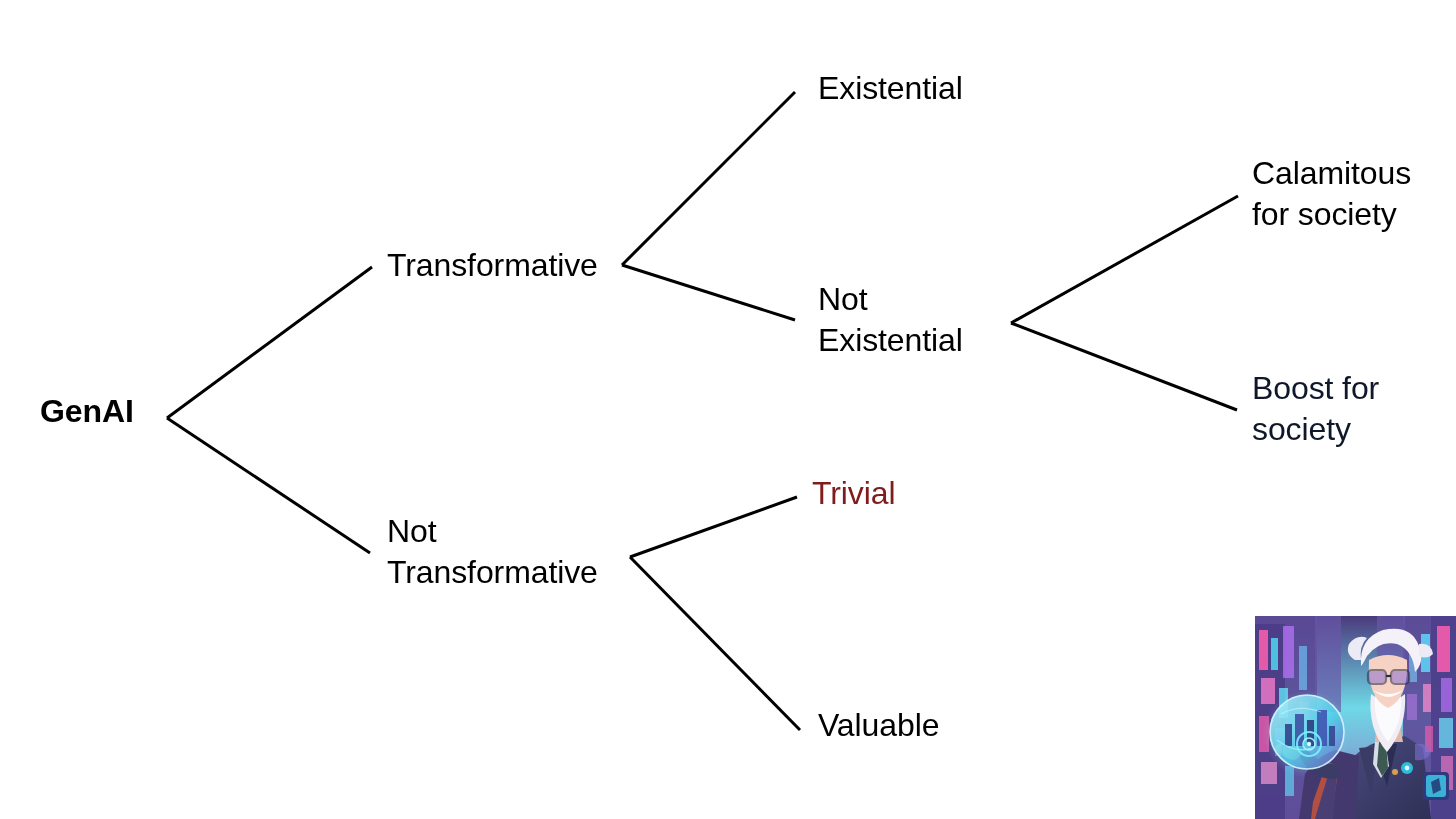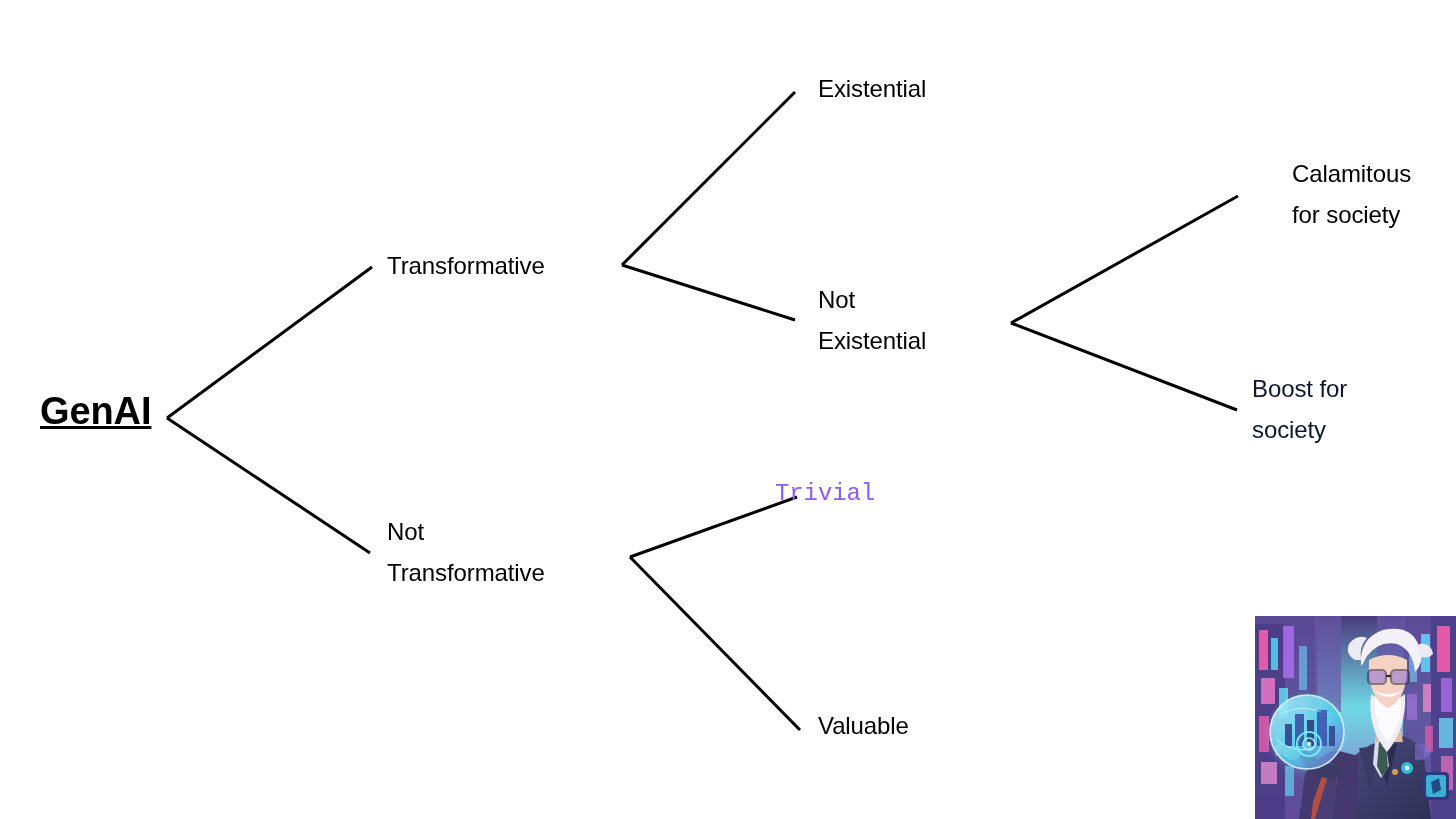--- a/index.html
+++ b/index.html
@@ -23,40 +23,39 @@
     position: absolute;
     left: 0;
     top: 0;
     width: 1456px;
     height: 819px;
   }
   .node-label {
     position: absolute;
     color: #000000;
     font-family: "Liberation Sans", sans-serif;
-    font-size: 24px;
+    font-size: 32px;
     line-height: 41px;
     font-weight: 400;
     white-space: pre-line;
     letter-spacing: -0.1px;
   }
   .node-label.root {
     font-weight: 700;
-    font-size: 38px;
-    text-decoration: underline;
+    font-size: 32px;
   }
   
   #node-root      { left: 40px;   top: 391px; }
   #node-transf    { left: 387px;  top: 245px; }
   #node-nottransf { left: 387px;  top: 511px; }
   #node-exist     { left: 818px;  top: 68px;  }
   #node-notexist  { left: 818px;  top: 279px; }
   #node-trivial   { left: 818px;  top: 473px; }
   #node-valuable  { left: 818px;  top: 705px; text-align: center; }
-  #node-calam     { left: 1252px; top: 153px; margin-left: 40px; }
+  #node-calam     { left: 1252px; top: 153px; }
   #node-boost     { left: 1252px; top: 368px; }
 
   #corner-image {
     position: absolute;
     left: 1255px;
     top: 616px;
     width: 201px;
     height: 203px;
     overflow: hidden;
   }
@@ -85,21 +84,21 @@
   <div class="node-label" id="node-transf" style="left: 387px; top: 245px; font-weight: 400; color: rgb(0, 0, 0);">Transformative</div>
 
   <div class="node-label" id="node-nottransf" style="left: 387px; top: 511px; font-weight: 400; color: rgb(0, 0, 0);">Not
 Transformative</div>
 
   <div class="node-label" id="node-exist" style="left: 818px; top: 68px; font-weight: 400; color: rgb(0, 0, 0);">Existential</div>
 
   <div class="node-label" id="node-notexist" style="left: 818px; top: 279px; font-weight: 400; color: rgb(0, 0, 0);">Not
 Existential</div>
 
-  <div class="node-label" id="node-trivial" style="left: 775px; top: 473px; font-weight: 400; color: #8b5cf6; font-family: Liberation Mono, monospace;">Trivial</div>
+  <div class="node-label" id="node-trivial" style="left: 812px; top: 473px; font-weight: 400; color: #7f1d1d;">Trivial</div>
 
   <div class="node-label" id="node-valuable" style="left: 818px; top: 705px; font-weight: 400; color: rgb(0, 0, 0);">Valuable</div>
 
   <div class="node-label" id="node-calam" style="left: 1252px; top: 153px; font-weight: 400; color: rgb(0, 0, 0);">Calamitous
 for society</div>
 
   <div class="node-label" id="node-boost" style="left: 1252px; top: 368px; font-weight: 400; color: #0f172a;">Boost for
 society</div>
 
   <div id="corner-image" style="left: 1255px; top: 616px; width: 201px; height: 203px;">

